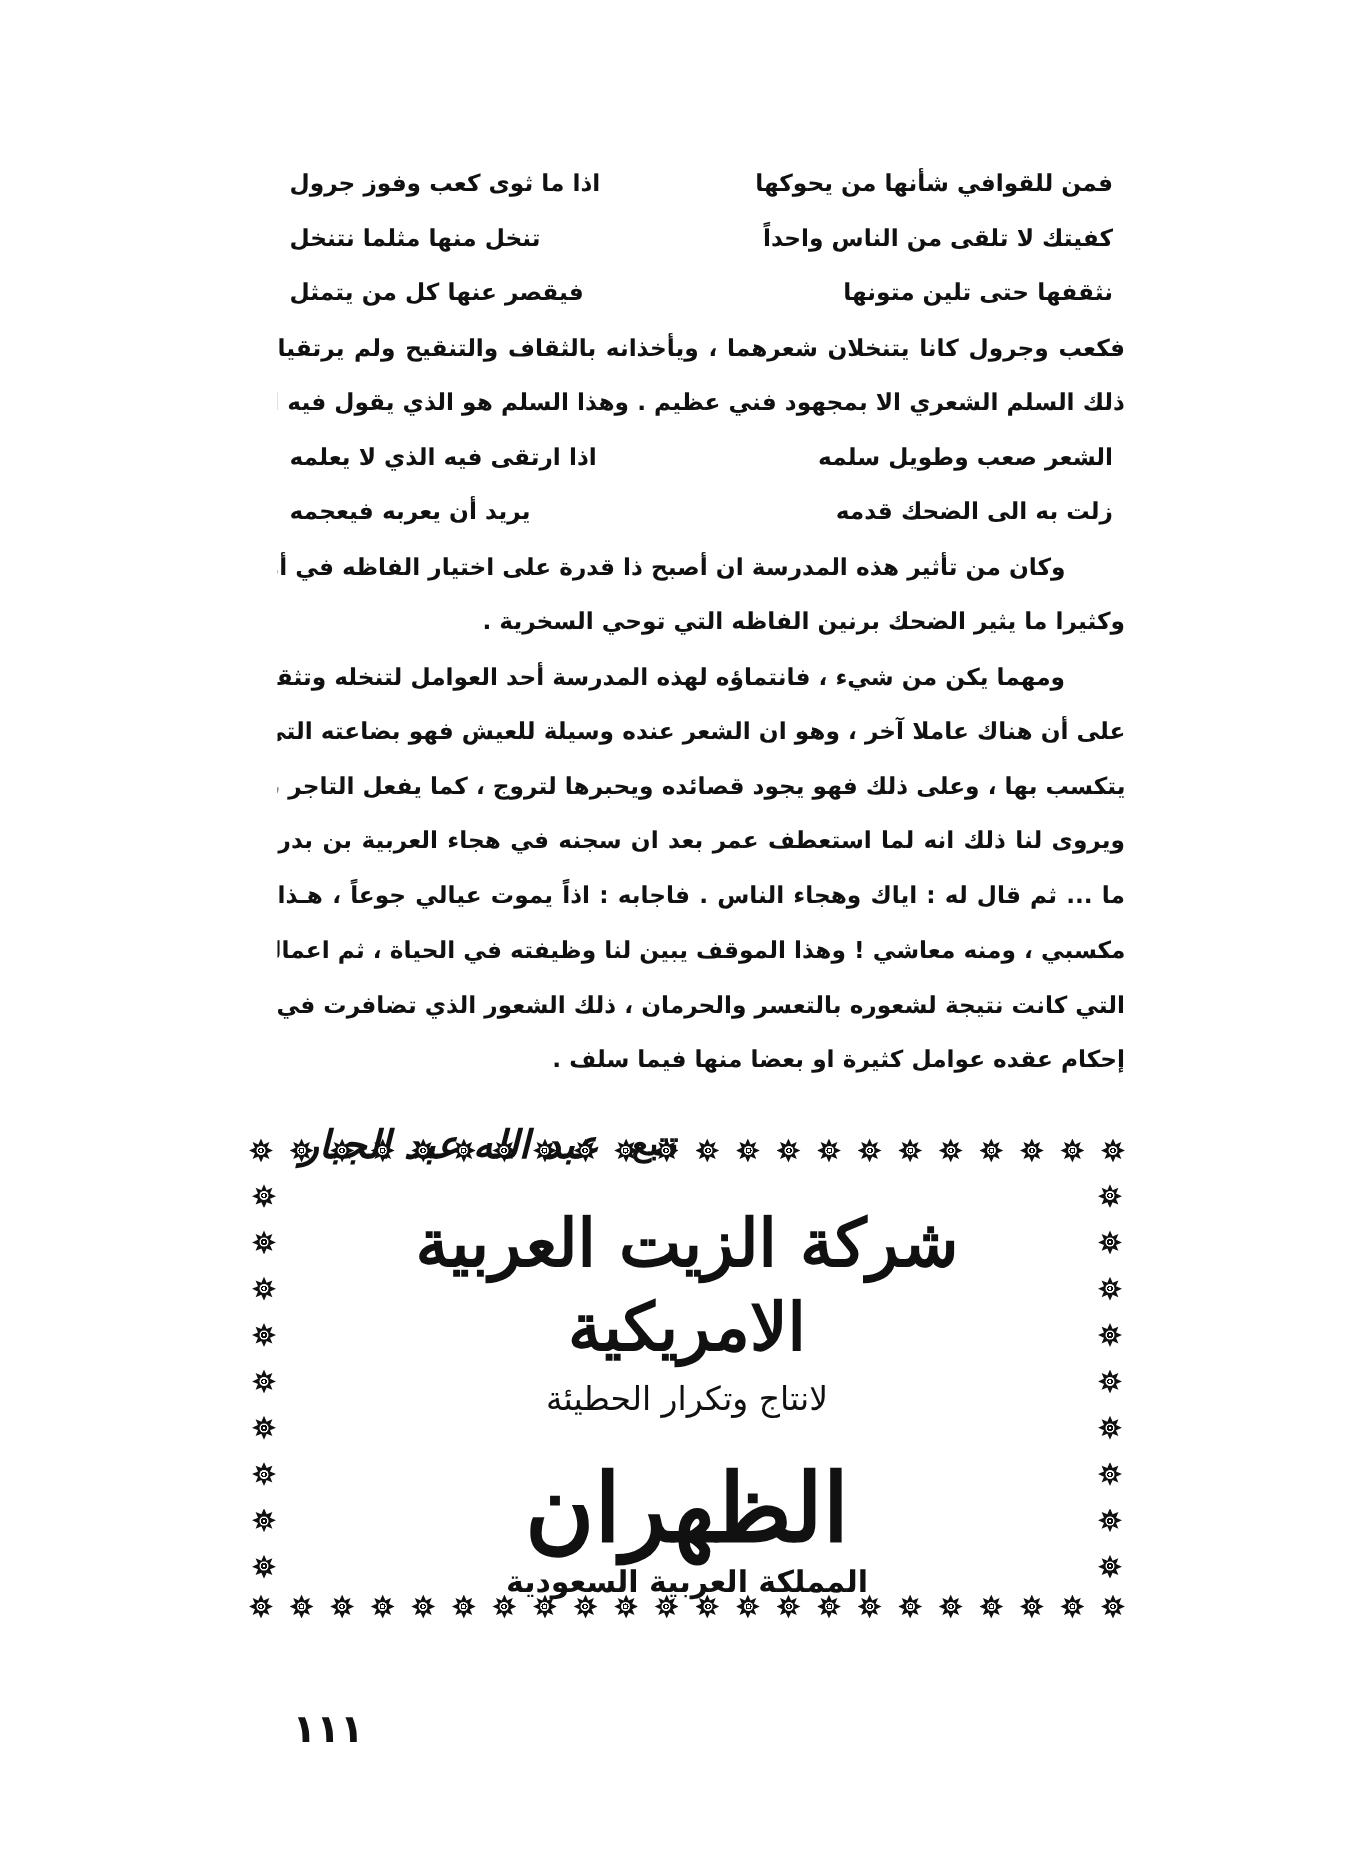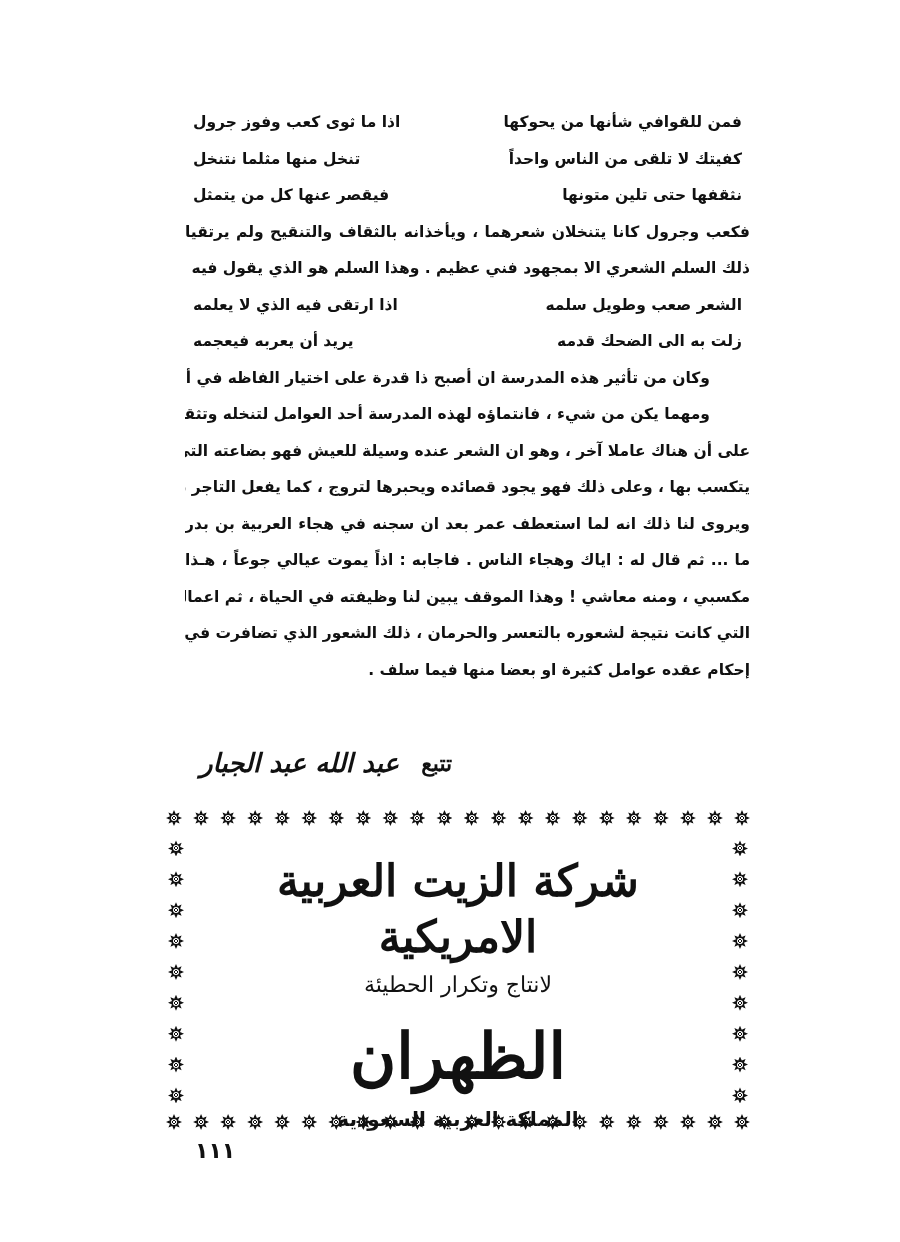--- a/index.html
+++ b/index.html
@@ -14,40 +14,40 @@
   .line.verse span { display: inline-block; }
   .line.short { text-align-last: right; }
   .line.indent { padding-right: 40px; }
 
   .signature { position: absolute; top: 740px; left: 200px; width: 340px; height: 46px; direction: rtl;
                display: flex; align-items: center; gap: 22px; justify-content: flex-end;
                font-family: "DejaVu Serif", serif; font-weight: bold; }
   .sig-label { font-size: 22px; text-align: right; }
   .sig-name { font-size: 26px; font-style: italic; }
 
-  .ad-box { position: absolute; left: 163px; top: 807px; width: 590px; height: 330px; }
+  .ad-box { position: absolute; left: 163px; top: 756px; width: 590px; height: 330px; }
   .border-row { position: absolute; left: 0; width: 590px; height: 26px; display: flex; justify-content: space-between; }
   .border-row.top { top: 0; }
   .border-row.bottom { bottom: 0; }
   .border-col { position: absolute; top: 26px; width: 26px; height: 278px; display: flex; flex-direction: column; justify-content: space-around; align-items: center; }
   .border-col.left { left: 0; }
   .border-col.right { right: 0; }
   .orn { width: 22px; height: 22px; position: relative; display: inline-block; }
   .orn::before { content: ""; position: absolute; left: 3px; top: 3px; width: 16px; height: 16px; background: #111;
                  clip-path: polygon(50% 0%, 61% 25%, 85% 15%, 75% 39%, 100% 50%, 75% 61%, 85% 85%, 61% 75%, 50% 100%, 39% 75%, 15% 85%, 25% 61%, 0% 50%, 25% 39%, 15% 15%, 39% 25%); }
   .orn::after { content: ""; position: absolute; left: 8px; top: 8px; width: 6px; height: 6px; border-radius: 50%;
                 background: radial-gradient(circle, #fff 0 1px, #111 1px 2px, #fff 2px 3px); }
 
   .ad-content { position: absolute; left: 30px; right: 30px; top: 30px; bottom: 30px; direction: rtl; text-align: center; }
   .ad-company { font-family: "DejaVu Serif", serif; font-size: 44px; font-weight: bold; margin-top: 16px; line-height: 56px; letter-spacing: 1px; }
   .ad-tagline { font-family: "DejaVu Serif", serif; font-size: 22px; margin-top: 4px; line-height: 32px; }
   .ad-city { font-family: "DejaVu Serif", serif; font-size: 63px; font-weight: bold; margin-top: 20px; line-height: 70px; }
-  .ad-country { font-family: "DejaVu Sans", sans-serif; font-size: 20px; font-weight: bold; margin-top: 14px; line-height: 28px; }
+  .ad-country { font-family: "DejaVu Sans", sans-serif; font-size: 20px; font-weight: bold; line-height: 28px; }
 
-  .page-number { position: absolute; left: 195px; top: 1138px; font-size: 22px; font-weight: bold; letter-spacing: 1px; }
+  .page-number { position: absolute; left: 195px; top: 1138px; font-size: 26px; font-weight: bold; letter-spacing: 1px; }
 </style>
 </head>
 <body>
 
 <div class="page">
 
   <div class="body-text" id="body-text">
       <div class="line verse">
         <span>فمن للقوافي شأنها من يحوكها</span>
         <span>اذا ما ثوى كعب وفوز جرول</span>
@@ -64,20 +64,21 @@
       <div class="line">ذلك السلم الشعري الا بمجهود فني عظيم . وهذا السلم هو الذي يقول فيه الحطيئة :</div>
       <div class="line verse">
         <span>الشعر صعب وطويل سلمه</span>
         <span>اذا ارتقى فيه الذي لا يعلمه</span>
       </div>
       <div class="line verse">
         <span>زلت به الى الضحك قدمه</span>
         <span>يريد أن يعربه فيعجمه</span>
       </div>
       <div class="line indent">وكان من تأثير هذه المدرسة ان أصبح ذا قدرة على اختيار الفاظه في أهاجيه</div>
+      <div class="line short">وكثيرا ما يثير الضحك برنين الفاظه التي توحي السخرية .</div>
       <div class="line indent">ومهما يكن من شيء ، فانتماؤه لهذه المدرسة أحد العوامل لتنخله وتثقيفه</div>
       <div class="line">على أن هناك عاملا آخر ، وهو ان الشعر عنده وسيلة للعيش فهو بضاعته التي</div>
       <div class="line">يتكسب بها ، وعلى ذلك فهو يجود قصائده ويحبرها لتروج ، كما يفعل التاجر بسلعه</div>
       <div class="line">ويروى لنا ذلك انه لما استعطف عمر بعد ان سجنه في هجاء العربية بن بدر</div>
       <div class="line">ما ... ثم قال له : اياك وهجاء الناس . فاجابه : اذاً يموت عيالي جوعاً ، هـذا</div>
       <div class="line">مكسبي ، ومنه معاشي ! وهذا الموقف يبين لنا وظيفته في الحياة ، ثم اعماله الفنية</div>
       <div class="line">التي كانت نتيجة لشعوره بالتعسر والحرمان ، ذلك الشعور الذي تضافرت في</div>
       <div class="line short">إحكام عقده عوامل كثيرة او بعضا منها فيما سلف .</div>
     </div>
 

